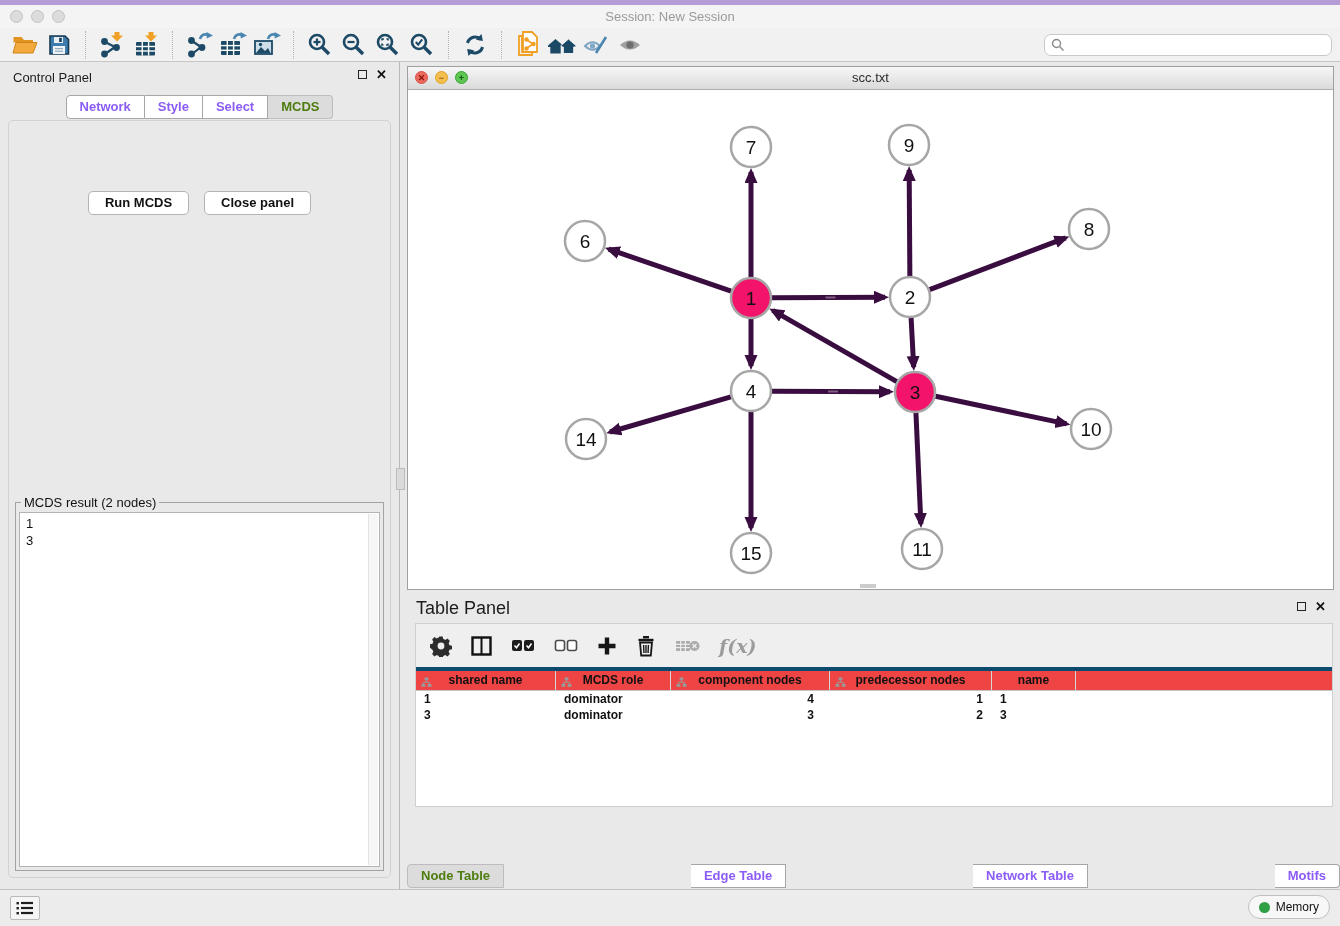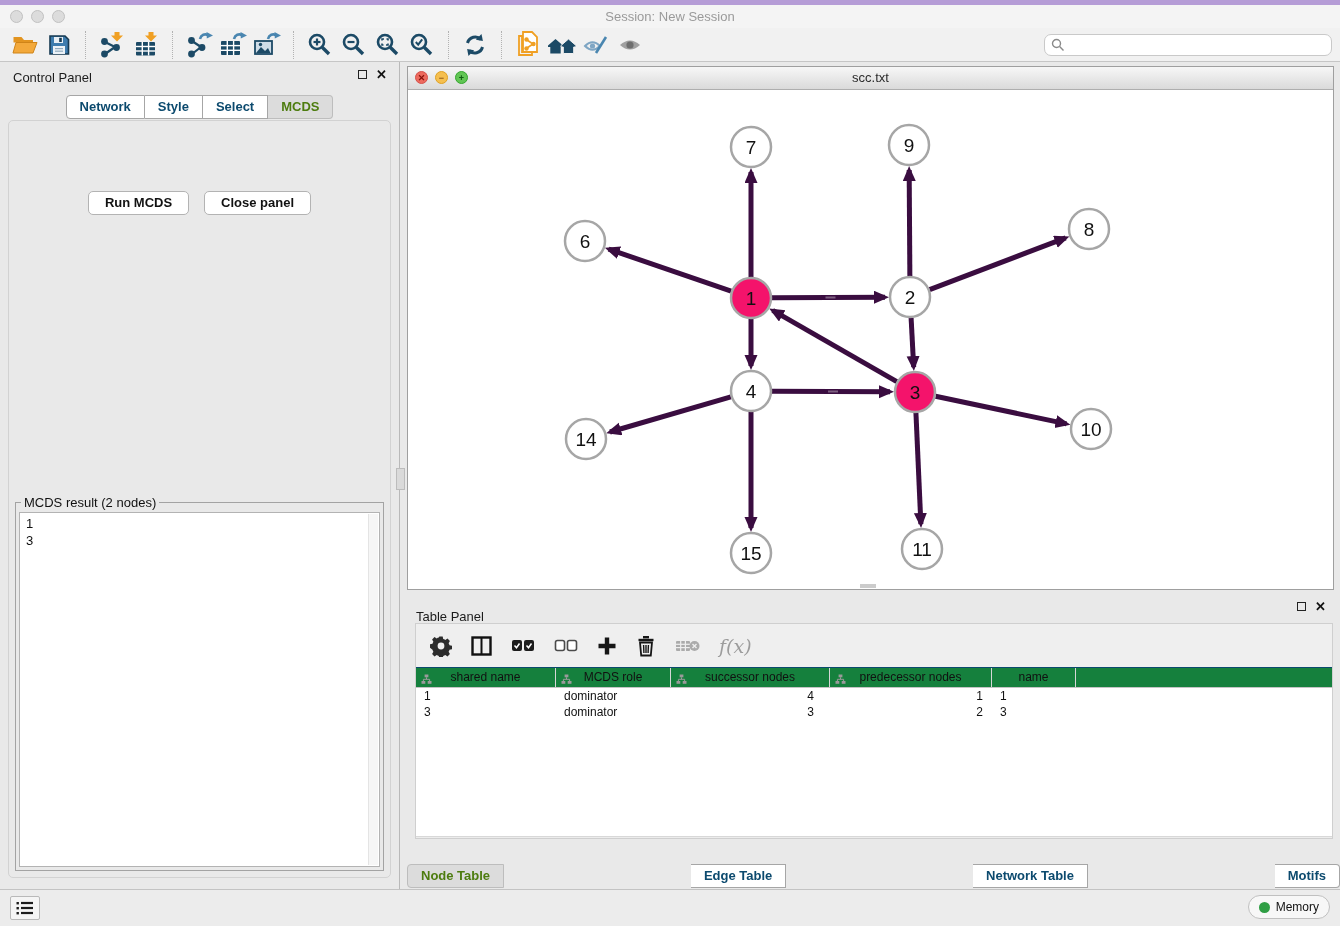--- a/index.html
+++ b/index.html
@@ -18,21 +18,21 @@
   .search-wrap input{width:100%;height:100%;box-sizing:border-box;border:1px solid #c9c9c9;border-radius:7px;background:#fff;padding:0 6px 0 24px;font-size:12px;outline:none;color:#333;}
   .search-glyph{position:absolute;left:7px;top:4px;}
   
   .control-panel{position:absolute;top:62px;left:0;width:400px;height:828px;background:#e9e9e9;border-right:1px solid #b9b9b9;box-sizing:border-box;padding-left:29px;}
   .cp-header{position:absolute;top:8px;left:13px;font-size:13px;color:#1c1c1c;}
   .panel-btns{position:absolute;top:7px;right:12px;display:flex;gap:9px;align-items:center;}
   .float-glyph{width:9px;height:9px;border:1.5px solid #222;box-sizing:border-box;display:inline-block;}
   .close-glyph{font-size:13px;font-weight:bold;color:#111;line-height:11px;}
   .seg-tabs{position:absolute;left:0;right:0;display:flex;justify-content:center;}
   .cp-tabs{top:33px;}
-  .seg-tab{background:#fff;border:1px solid #a6a6a6;border-left:none;padding:3px 13px 4px;font-size:13px;font-weight:bold;color:#0c4a6e;cursor:default;}
+  .seg-tab{background:#fff;border:1px solid #a6a6a6;border-left:none;padding:3px 13px 4px;font-size:13px;font-weight:bold;color:#8b5cf6;cursor:default;}
   .seg-tab:first-child{border-left:1px solid #a6a6a6;border-radius:4px 0 0 4px;}
   .seg-tab:last-child{border-radius:0 4px 4px 0;}
   .seg-tab.sel{background:#dcdcdc;color:#4d7c0f;border-color:#bdbdbd;}
   .cp-box{position:absolute;left:8px;right:8px;top:58px;bottom:12px;border:1px solid #d2d2d2;border-radius:5px;background:#e9e9e9;}
   .opt-label{position:absolute;top:17px;left:0;right:0;text-align:center;font-size:13px;color:#111;}
   .dropdown{position:absolute;top:38px;left:36px;right:36px;height:23px;background:#fff;border:1px solid #b3b3b3;border-radius:5px;display:flex;align-items:center;font-size:13px;color:#111;padding-left:10px;box-sizing:border-box;}
   .spinner{position:absolute;right:7px;top:3px;display:flex;flex-direction:column;gap:2px;align-items:center;}
   .spin-up{width:0;height:0;border-left:4px solid transparent;border-right:4px solid transparent;border-bottom:5px solid #555;}
   .spin-dn{width:0;height:0;border-left:4px solid transparent;border-right:4px solid transparent;border-top:5px solid #555;}
   .btn-row{position:absolute;top:70px;left:0;right:0;display:flex;justify-content:center;gap:15px;}
@@ -48,27 +48,27 @@
   .nw-lights{position:absolute;left:7px;top:4px;display:flex;gap:7px;}
   .nw-dot{width:13px;height:13px;border-radius:50%;box-sizing:border-box;font-size:9px;font-weight:bold;text-align:center;line-height:12px;}
   .nw-red{background:#ed6a5e;border:1px solid #d5504a;color:#86100a;}
   .nw-yellow{background:#f5bf4f;border:1px solid #dfa123;color:#90591a;}
   .nw-green{background:#61c554;border:1px solid #34a62e;color:#0e5e11;}
   .nw-title{position:absolute;left:0;right:0;top:3px;text-align:center;font-size:13px;color:#2b2b2b;}
   .net-canvas{position:absolute;top:22px;left:0;}
   .nw-nub{position:absolute;bottom:1px;left:452px;width:16px;height:4px;background:#cccccc;}
   
   .table-panel{position:absolute;left:407px;top:595px;width:933px;height:295px;background:#e9e9e9;}
-  .tp-header{position:absolute;top:14px;left:9px;font-size:13px;color:#1c1c1c;}
+  .tp-header{position:absolute;top:3px;left:9px;font-size:18px;color:#1c1c1c;}
   .tp-btns{position:absolute;top:6px;right:14px;display:flex;gap:9px;align-items:center;}
-  .tp-box{position:absolute;left:8px;right:7px;top:28px;height:216px;border:1px solid #cfcfcf;background:#efefef;box-sizing:border-box;overflow:hidden;}
+  .tp-box{position:absolute;left:8px;right:7px;top:28px;height:184px;border:1px solid #cfcfcf;background:#efefef;box-sizing:border-box;overflow:hidden;font-weight:bold;}
   .tp-toolbar{height:43px;display:flex;align-items:center;padding-left:14px;gap:19px;}
   .tti{display:flex;align-items:center;justify-content:center;}
   .fx{font-family:"DejaVu Serif",serif;font-style:italic;font-size:19px;color:#9c9c9c;}
-  .tbl-header{display:flex;height:19px;background:#15803d;border-top:1px solid #0c4a6e;border-bottom:1px solid #c4c4c4;}
+  .tbl-header{display:flex;height:19px;background:#ef4444;border-top:4px solid #0c4a6e;border-bottom:1px solid #c4c4c4;}
   .th-cell{position:relative;box-sizing:border-box;border-right:1px solid #d6d6d6;font-size:12px;color:#111;text-align:center;line-height:18px;}
   .th-icon{position:absolute;left:5px;top:4px;}
   .tbl-rows{background:#fff;height:148px;}
   .tbl-row{display:flex;height:16px;font-size:12px;color:#111;}
   .td{box-sizing:border-box;line-height:16px;white-space:nowrap;}
   .bot-strip{height:100%;background:#ececec;border-top:1px solid #d8d8d8;}
   .tp-tabs{top:269px;}
   
   .statusbar{position:absolute;left:0;bottom:0;right:0;height:36px;background:#ececec;border-top:1px solid #c3c3c3;}
   .sb-left-btn{position:absolute;left:10px;top:6px;width:30px;height:24px;background:#f5f5f5;border:1px solid #b9b9b9;border-radius:2px;display:flex;align-items:center;justify-content:center;box-sizing:border-box;}
@@ -446,21 +446,21 @@
         </div>
         <div class="th-cell" style="width:159px;">
           <span class="th-icon"><svg width="11" height="11" viewBox="0 0 11 11">
                 <g fill="#9a9a9a">
                   <rect x="3.6" y="0.5" width="3.8" height="2.8"></rect>
                   <rect x="0.5" y="7" width="3.8" height="2.8"></rect>
                   <rect x="6.7" y="7" width="3.8" height="2.8"></rect>
                 </g>
                 <path d="M5.5 3.3 v2 M2.4 7 v-1.7 h6.2 V7" stroke="#9a9a9a" stroke-width="1" fill="none"></path>
               </svg></span>
-          <span>successor nodes</span>
+          <span>component nodes</span>
         </div>
         <div class="th-cell" style="width:162px;">
           <span class="th-icon"><svg width="11" height="11" viewBox="0 0 11 11">
                 <g fill="#9a9a9a">
                   <rect x="3.6" y="0.5" width="3.8" height="2.8"></rect>
                   <rect x="0.5" y="7" width="3.8" height="2.8"></rect>
                   <rect x="6.7" y="7" width="3.8" height="2.8"></rect>
                 </g>
                 <path d="M5.5 3.3 v2 M2.4 7 v-1.7 h6.2 V7" stroke="#9a9a9a" stroke-width="1" fill="none"></path>
               </svg></span>

